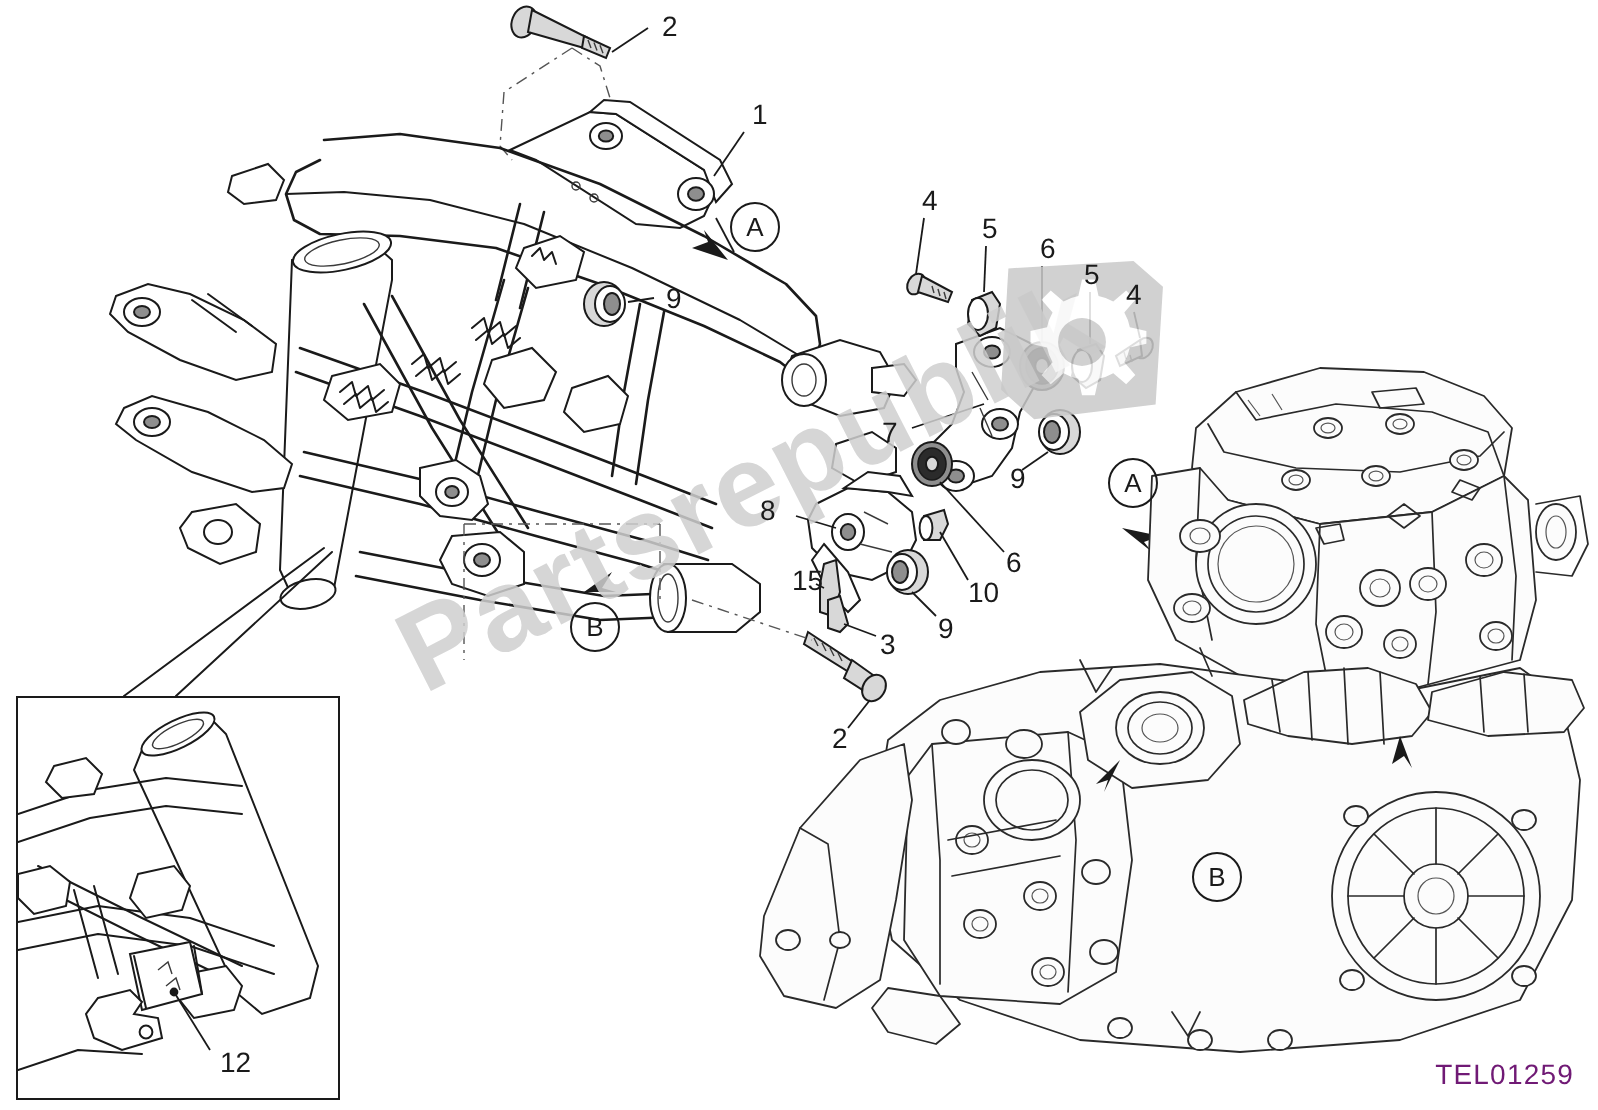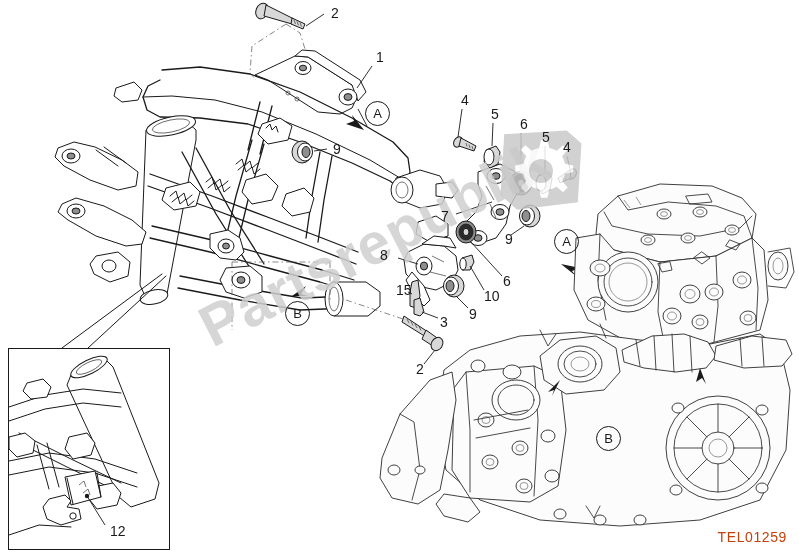--- a/index.html
+++ b/index.html
@@ -33,21 +33,21 @@
     font-size:13px;background:rgba(255,255,255,.0);color:#1a1a1a;
   }
 
   
   .inset-box{
     position:absolute;left:8px;top:348px;width:160px;height:200px;
     border:1.3px solid #1a1a1a;background:#fff;overflow:hidden;
   }
   .code{
     position:absolute;right:12px;bottom:10px;font-size:14px;
-    letter-spacing:.6px;color:#c2410c;
+    letter-spacing:.6px;color:#701a75;
   }
   svg{display:block;}
   .ln{fill:none;stroke:#1a1a1a;stroke-width:1;stroke-linejoin:round;stroke-linecap:round;}
   .ln2{fill:none;stroke:#1a1a1a;stroke-width:1.3;stroke-linejoin:round;stroke-linecap:round;}
   .thin{fill:none;stroke:#3a3a3a;stroke-width:.7;}
   .lead{fill:none;stroke:#1a1a1a;stroke-width:.9;}
   .dash{fill:none;stroke:#555;stroke-width:.7;stroke-dasharray:6 3 1.5 3;}
   .fillw{fill:#ffffff;stroke:#1a1a1a;stroke-width:1;}
   .fillg{fill:#d8d8d8;stroke:#1a1a1a;stroke-width:1;}
   .filld{fill:#8e8e8e;stroke:#1a1a1a;stroke-width:1;}

